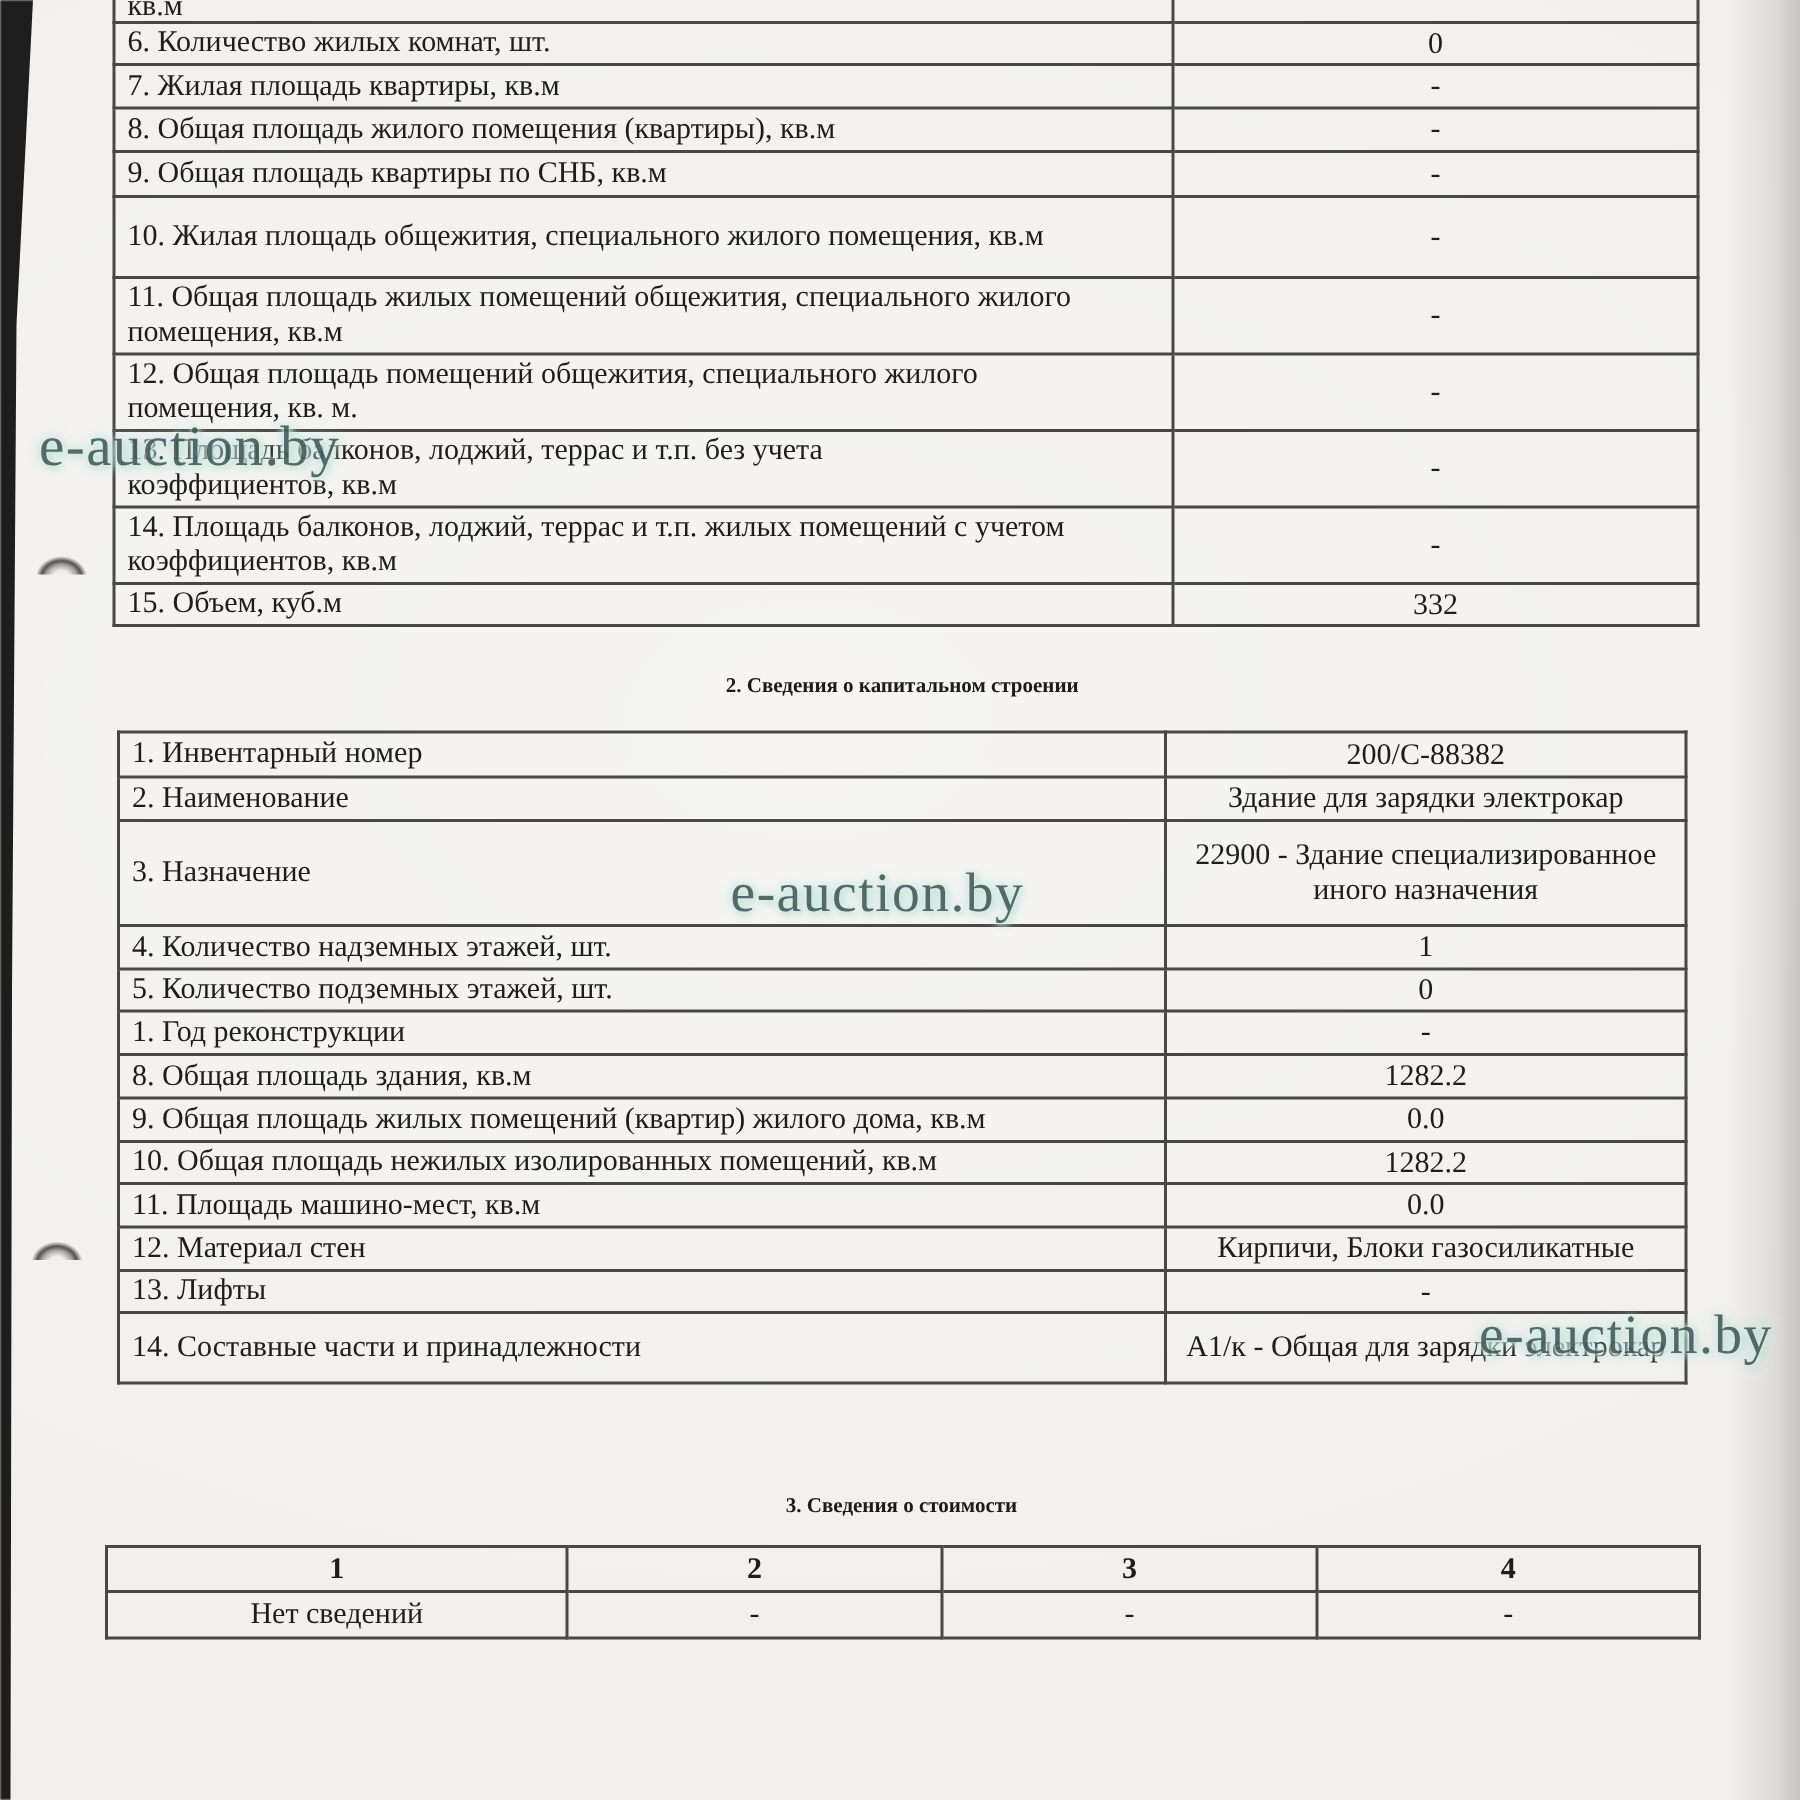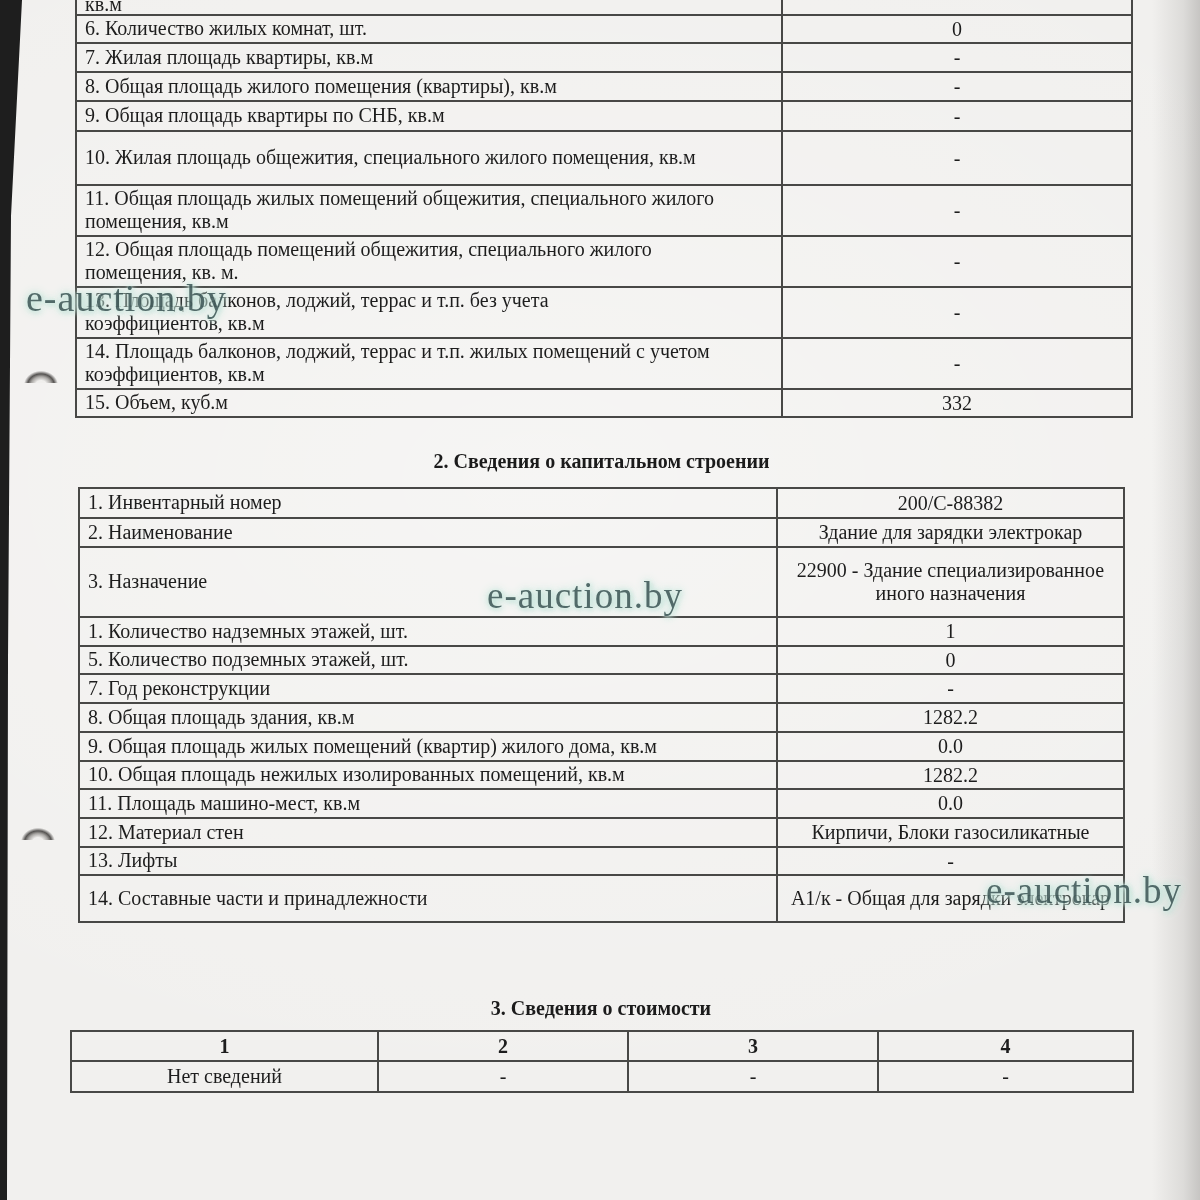--- a/index.html
+++ b/index.html
@@ -45,21 +45,21 @@
   
   table{border-collapse:collapse;table-layout:fixed;font-size:20px;color:#1d1d1d;position:absolute;z-index:10;}
   td{border:2px solid #484846;vertical-align:middle;}
   .lbl{padding:1px 40px 2px 8px;line-height:23px;text-align:left;}
   .val{text-align:center;padding:1px 4px;line-height:23px;}
   #tbl-dwelling{left:75px;top:-3px;}
   #tbl-dwelling td.cut{border-top:none;height:14px;overflow:hidden;}
   #tbl-dwelling td.cut span{display:block;line-height:15px;margin-top:-2px;}
   #tbl-capital{left:78px;top:487px;}
   #tbl-cost{left:70px;top:1030px;}
-  .sec-title{position:absolute;font-weight:bold;font-size:20px;text-align:center;color:#1b1b1b;z-index:10;}
+  .sec-title{position:absolute;font-weight:bold;font-size:14px;text-align:center;color:#1b1b1b;z-index:10;}
   #sec2-title{left:78px;top:450px;width:1047px;}
   #sec3-title{left:70px;top:997px;width:1062px;}
   .cost-head td{font-weight:bold;text-align:center;line-height:24px;padding:2px 24px;height:58px;}
   .cost-num td{font-weight:bold;text-align:center;height:26px;}
   .cost-data td{text-align:center;height:27px;}
   .pr-xl{padding-right:150px;margin-top:48px;}
 </style>
 </head>
 <body>
 
@@ -141,29 +141,29 @@
     </tr>
     <tr style="height:29px">
       <td class="lbl">2. Наименование</td>
       <td class="val">Здание для зарядки электрокар</td>
     </tr>
     <tr style="height:70px">
       <td class="lbl">3. Назначение</td>
       <td class="val">22900 - Здание специализированное иного назначения</td>
     </tr>
     <tr style="height:29px">
-      <td class="lbl">1. Количество надземных этажей, шт.</td>
+      <td class="lbl">4. Количество надземных этажей, шт.</td>
       <td class="val">1</td>
     </tr>
     <tr style="height:28px">
       <td class="lbl">5. Количество подземных этажей, шт.</td>
       <td class="val">0</td>
     </tr>
     <tr style="height:29px">
-      <td class="lbl">7. Год реконструкции</td>
+      <td class="lbl">1. Год реконструкции</td>
       <td class="val">-</td>
     </tr>
     <tr style="height:29px">
       <td class="lbl">8. Общая площадь здания, кв.м</td>
       <td class="val">1282.2</td>
     </tr>
     <tr style="height:29px">
       <td class="lbl">9. Общая площадь жилых помещений (квартир) жилого дома, кв.м</td>
       <td class="val">0.0</td>
     </tr>

